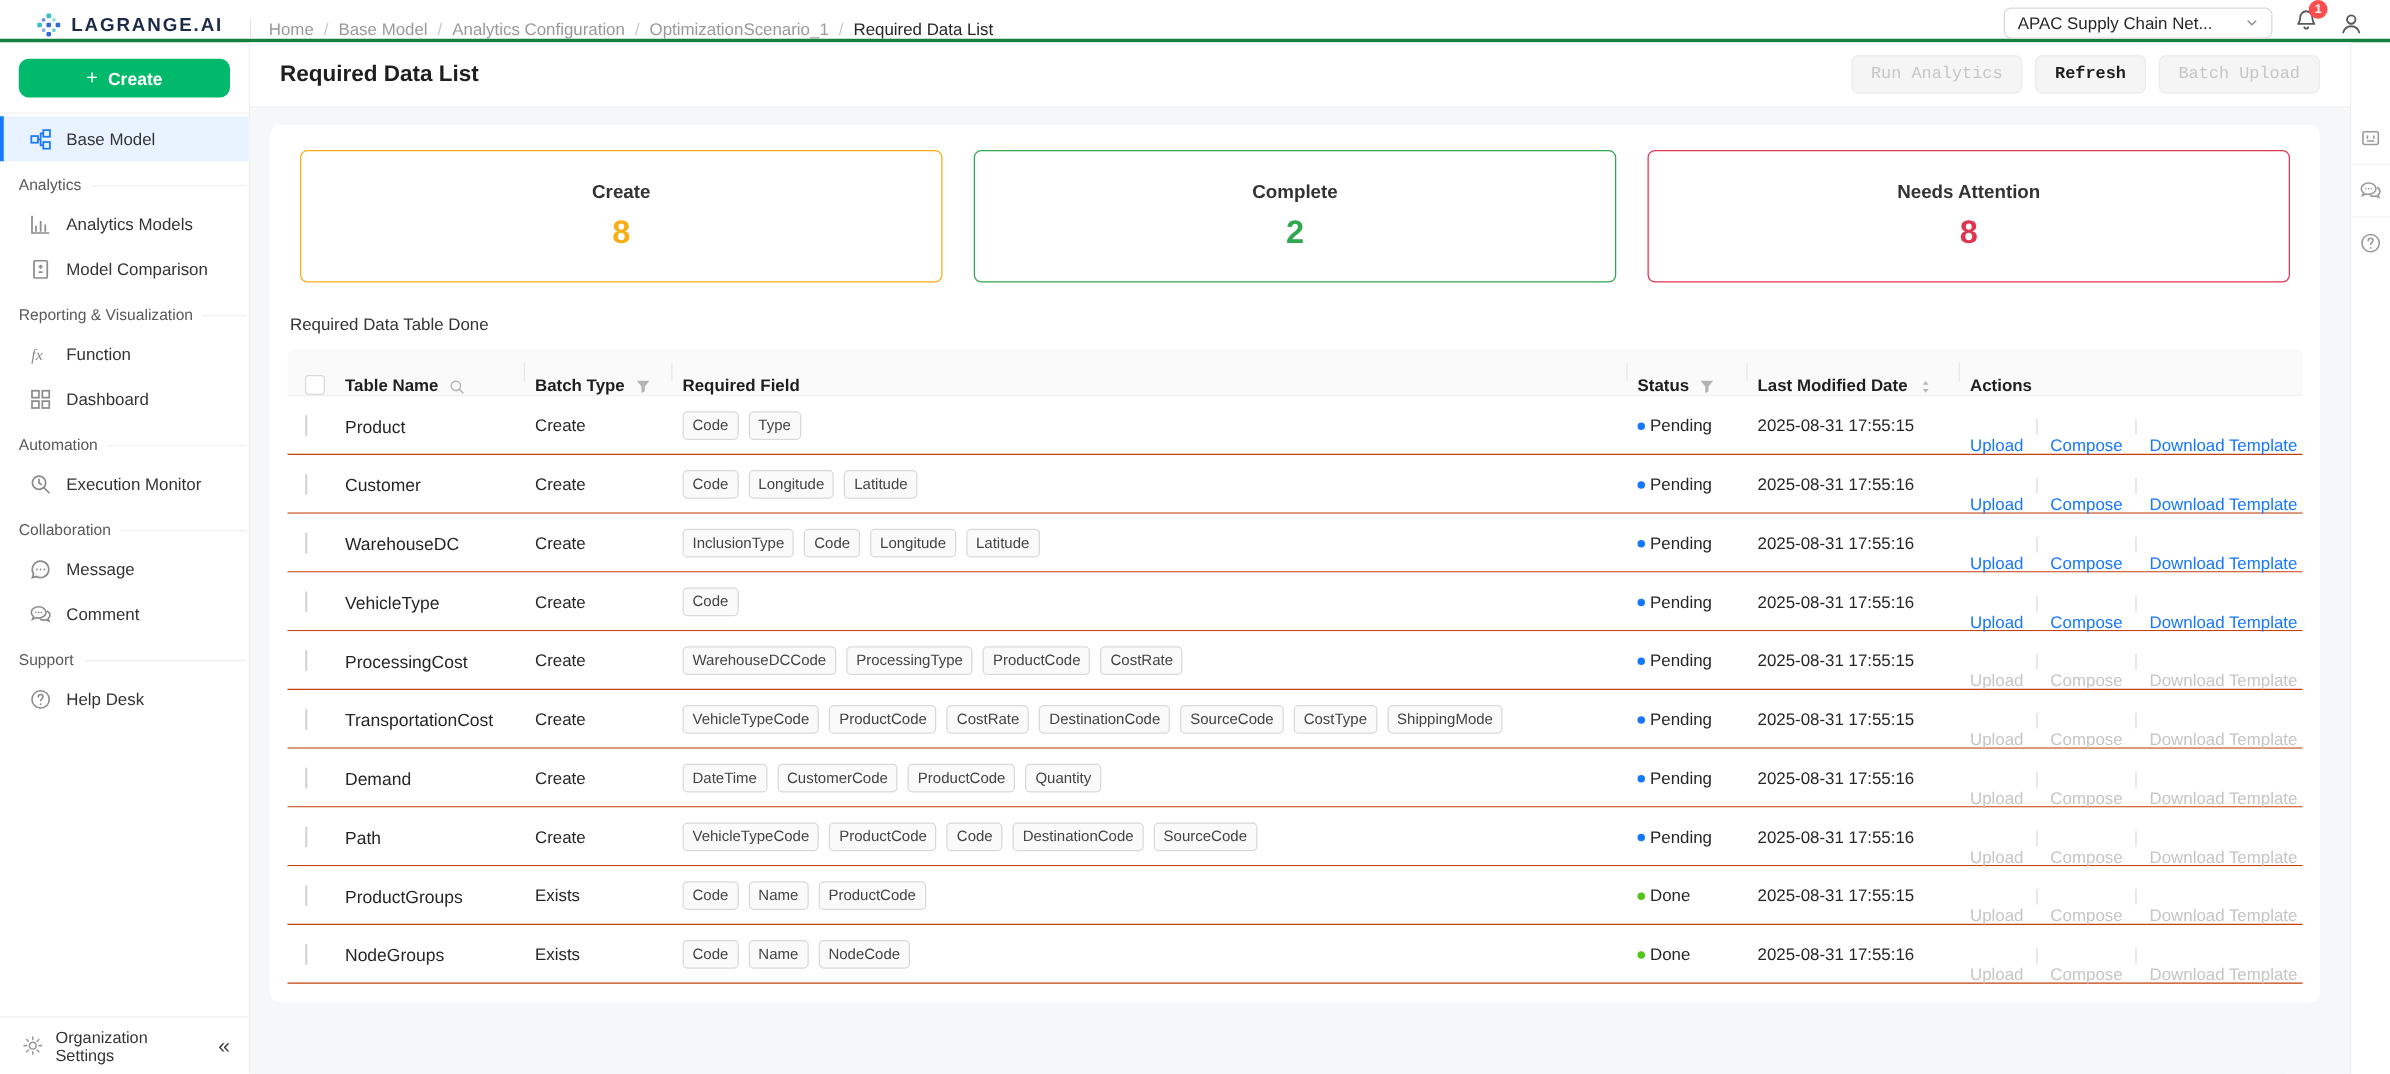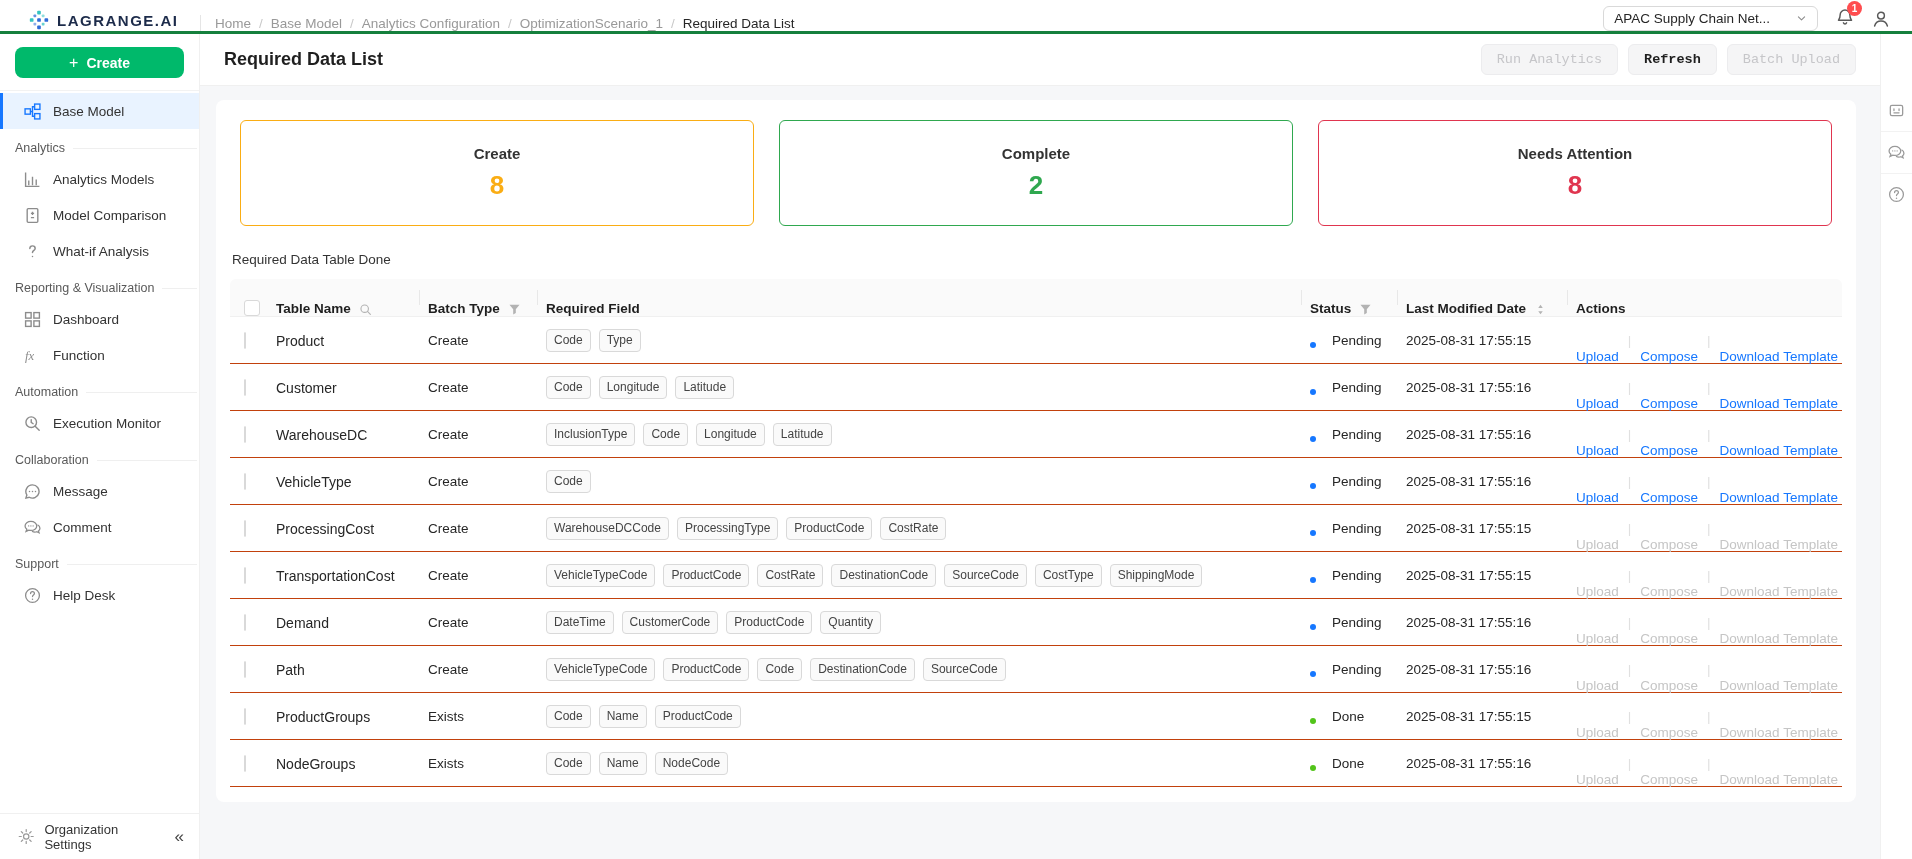--- a/index.html
+++ b/index.html
@@ -84,21 +84,21 @@
     position:relative; height:100%; }
   .th.sep::after { content:""; position:absolute; right:8px; top:11px; bottom:11px; width:1px; background:#e8e8e8; }
   .th .icn { width:13px; height:13px; color:#b3b3b3; cursor:pointer; }
   .cell { font-size:13.5px; color:#262626; }
   .cell.name { font-size:14px; }
   .cb { width:16px; height:16px; border:1px solid #d9d9d9; border-radius:3px; background:#fff;
     margin-left:14px; cursor:pointer; }
   .fields { display:flex; flex-wrap:wrap; gap:8px; padding-right:12px; }
   .tag { font-size:12px; color:#444; border:1px solid #d9d9d9; background:#fafafa; border-radius:4px;
     padding:2px 7px; line-height:1.35; white-space:nowrap; }
-  .status-cell { display:flex; align-items:flex-end; gap:16px; font-size:13.5px; }
+  .status-cell { display:flex; align-items:center; gap:4px; font-size:13.5px; }
   .dot { width:6px; height:6px; border-radius:50%; flex:0 0 auto; }
   .actions-cell { display:flex; align-items:center; gap:9px; font-size:13.5px; white-space:nowrap; }
   .link { color:#1677ff; cursor:pointer;margin-top:32px; }
   .alink-sep { color:#e0e0e0; }
   .trow.acts-disabled .link { color:#c5c5c5; cursor:not-allowed; }
 
   
   .rail { width:32px; background:#fff; border-left:1px solid #f0f0f0; display:flex; flex-direction:column;
     align-items:center; padding-top:56px; flex:0 0 auto; }
   .rail-item { padding:12px 0; display:flex; justify-content:center; width:100%; cursor:pointer;
@@ -309,39 +309,33 @@
     <span class="nav-label">Analytics Models</span>
   </div>
 
   <div class="nav-item">
     <svg class="icn">
               <use href="#i-doc"></use>
             </svg>
     <span class="nav-label">Model Comparison</span>
   </div>
 
-  <div class="nav-item">
-    <svg class="icn">
-              <use href="#i-question"></use>
-            </svg>
-    <span class="nav-label">What-if Analysis</span>
-  </div>
 <div class="nav-group-title">Reporting &amp; Visualization</div>
   <div class="nav-item">
     <svg class="icn">
+              <use href="#i-fx"></use>
+            </svg>
+    <span class="nav-label">Function</span>
+  </div>
+
+  <div class="nav-item">
+    <svg class="icn">
               <use href="#i-grid"></use>
             </svg>
     <span class="nav-label">Dashboard</span>
-  </div>
-
-  <div class="nav-item">
-    <svg class="icn">
-              <use href="#i-fx"></use>
-            </svg>
-    <span class="nav-label">Function</span>
   </div>
 <div class="nav-group-title">Automation</div>
   <div class="nav-item">
     <svg class="icn">
               <use href="#i-monitor"></use>
             </svg>
     <span class="nav-label">Execution Monitor</span>
   </div>
 <div class="nav-group-title">Collaboration</div>
   <div class="nav-item">

